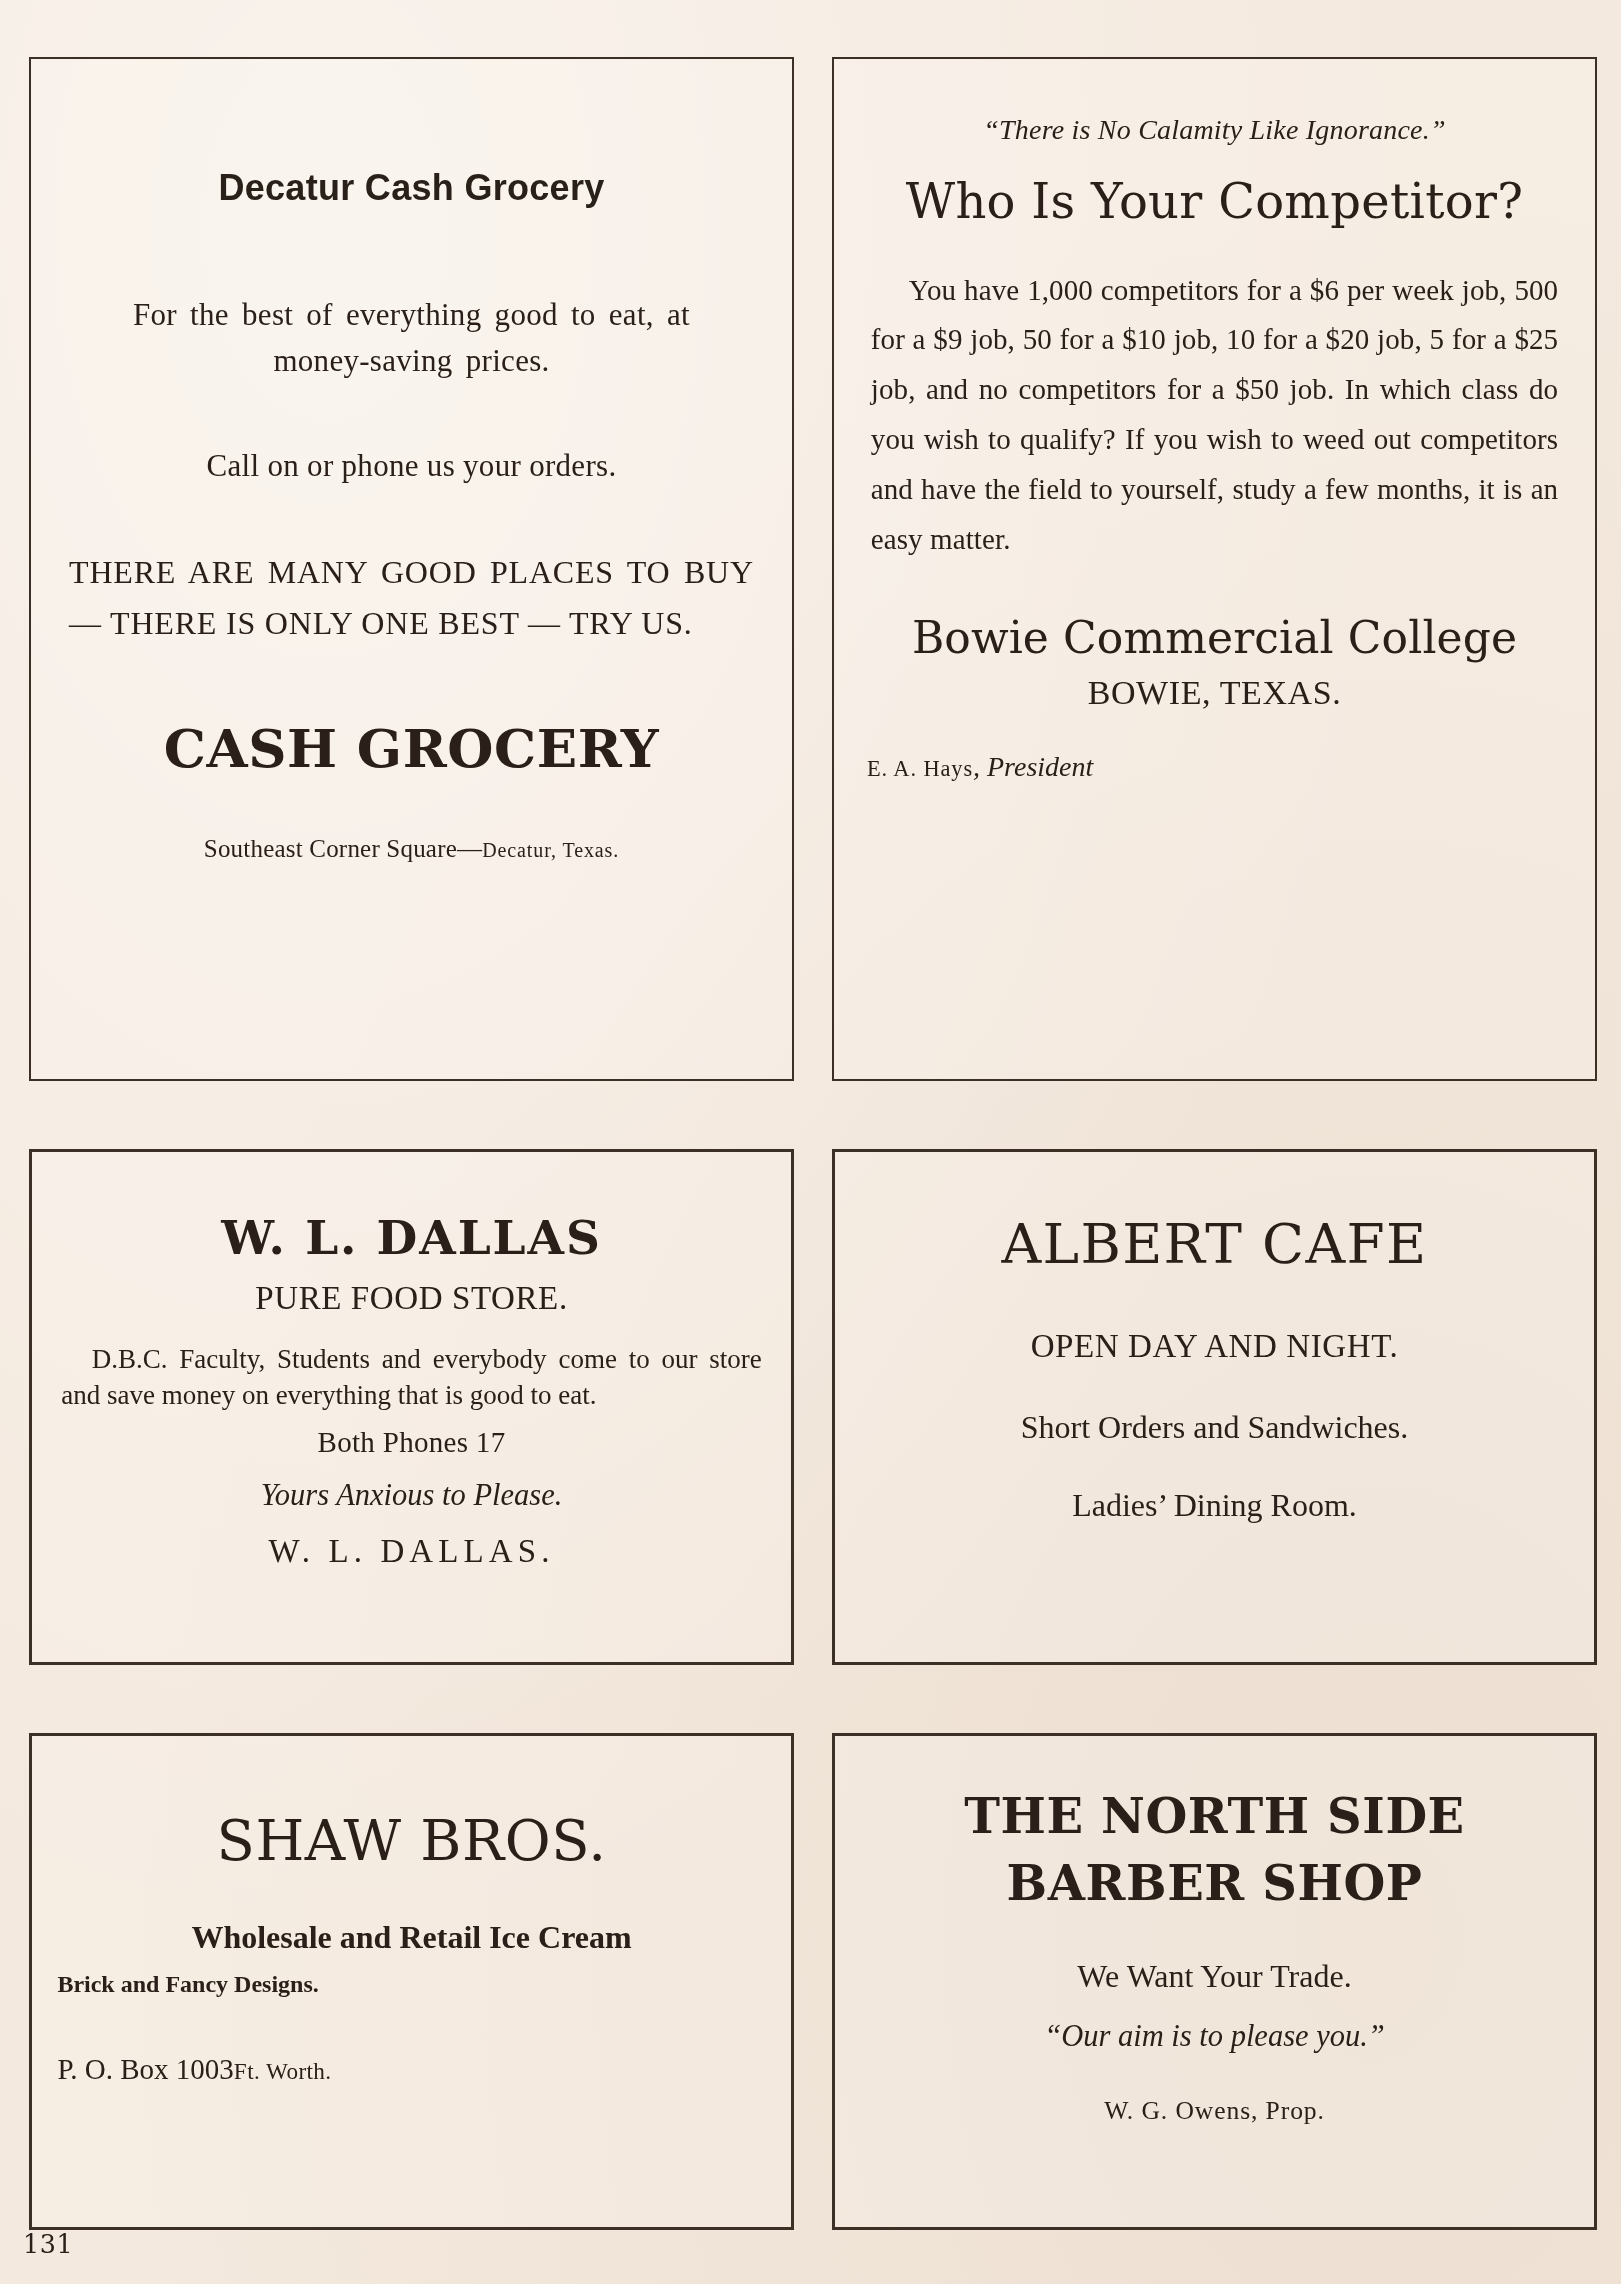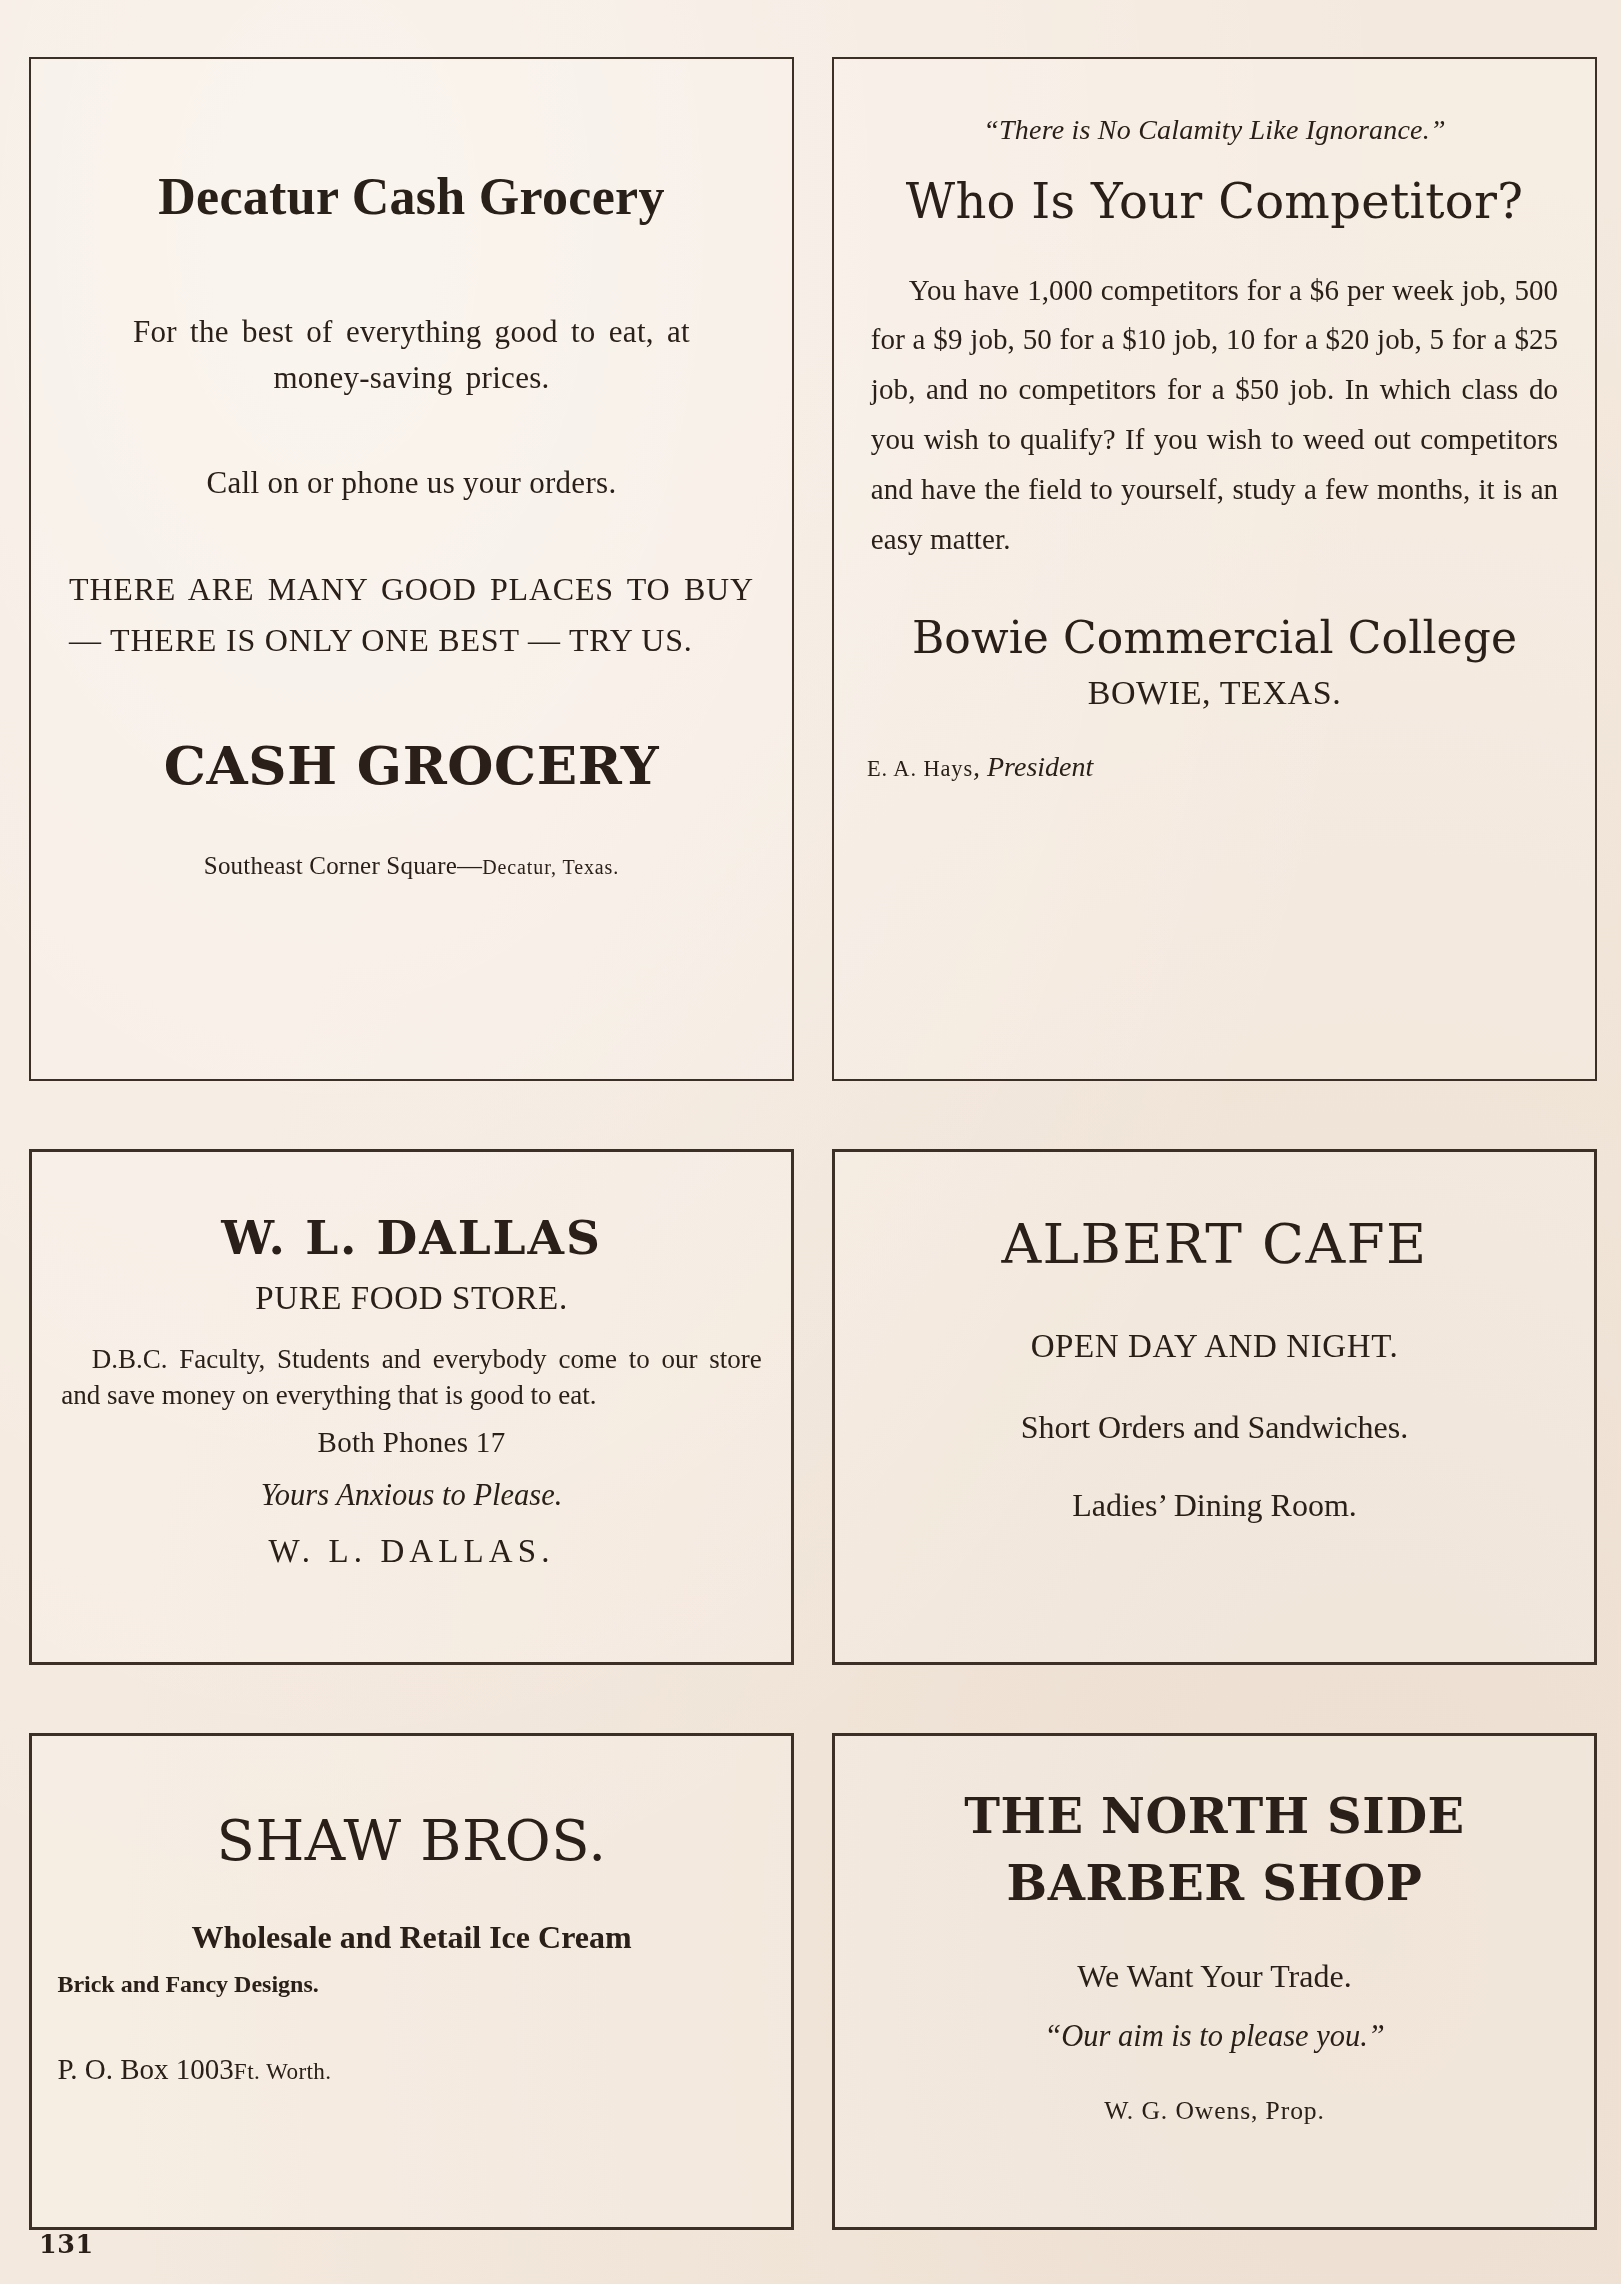--- a/index.html
+++ b/index.html
@@ -40,23 +40,23 @@
     box-sizing: border-box;
     position: relative;
     padding: 15.2px 25.4px;
     background: rgba(255,252,246,0.22);
     margin-top: 46px;
   }
   .ad.b2 { border-width: 3.2px; }
 
   
   .a1-title {
-    font-family: Liberation Serif, serif;
+    font-family: Liberation Sans, sans-serif;
     font-weight: bold;
-    font-size: 52px;
+    font-size: 36px;
     letter-spacing: 0.3px;
     text-align: center;
     margin-top: 92px;
     color: #2a201a;
   }
   .a1-p1 {
     font-size: 31px;
     text-align: center;
     line-height: 1.5;
     margin: 83px 24px 0 24px;
@@ -261,25 +261,25 @@
     margin-top: 24px;
   }
   .a6-l3 {
     font-size: 32px;
     text-align: center;
     margin-top: 36px;
   }
 
   .folio {
     position: absolute;
-    left: 39px;
+    left: 23px;
     bottom: 25.4px;
     font-size: 25.4px;
     font-family: "DejaVu Serif", serif;
-    font-weight: bold;
+    font-weight: normal;
     letter-spacing: 0.6px;
   }
 </style>
 </head>
 <body>
 
 <div class="page">
 
   <div class="grid">
 

